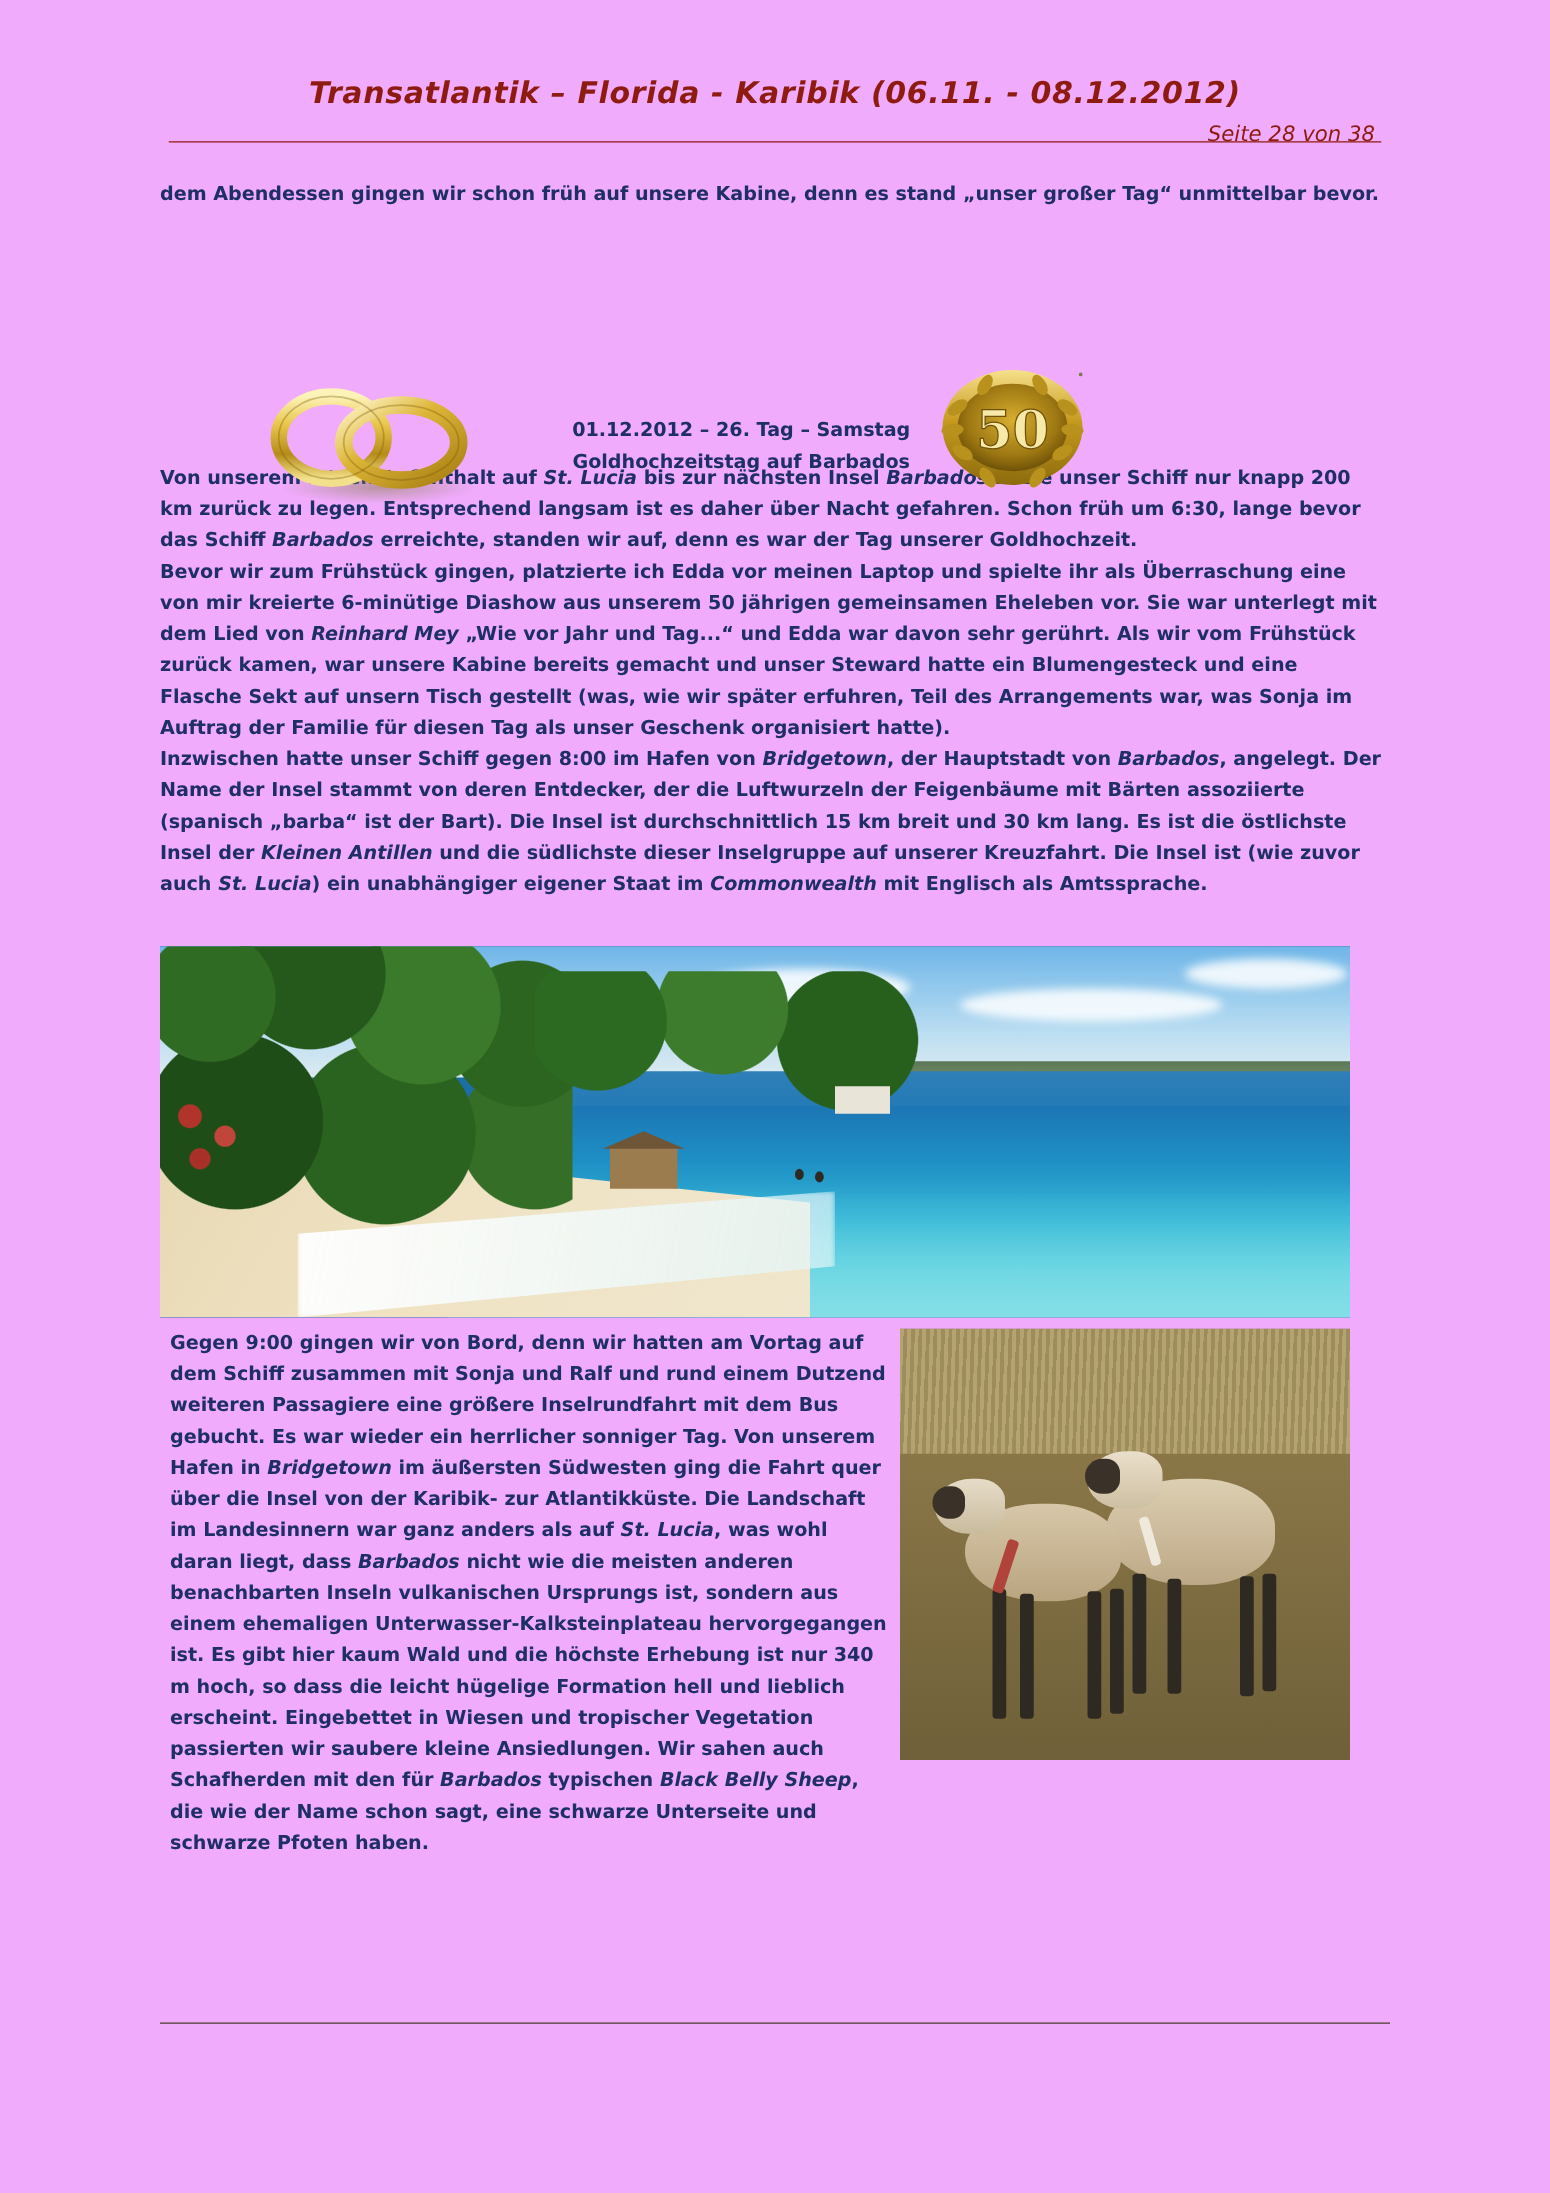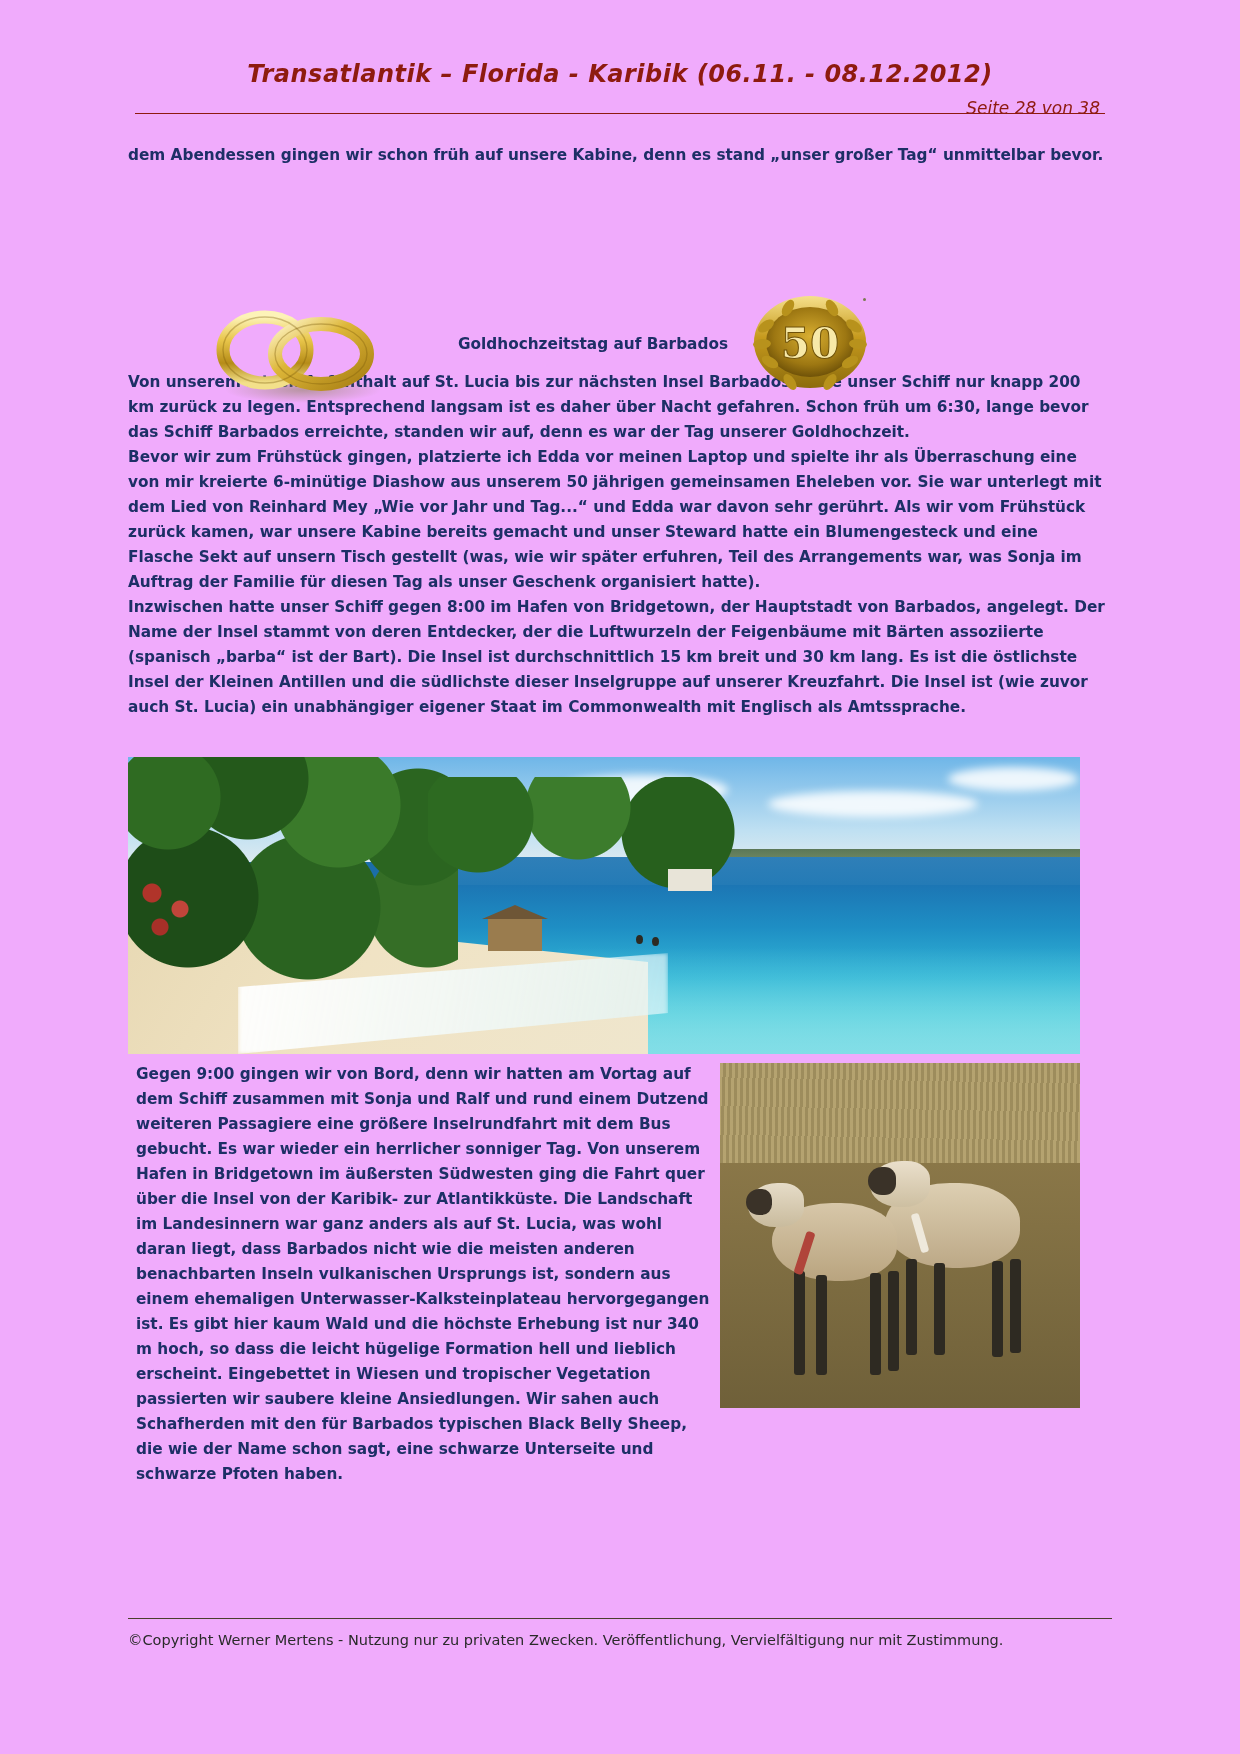--- a/index.html
+++ b/index.html
@@ -61,21 +61,21 @@
   }
   p.body {
     margin: 0;
     font-family: "DejaVu Sans", sans-serif;
     font-weight: bold;
     font-size: 15.3px;
     line-height: 25px;
     color: #1d2f66;
     text-align: left;
   }
-  .it { }
+  .it { font-style: italic; }
 
   
   .celebration {
     position: relative;
     height: 150px;
     margin-top: 52px;
   }
   .rings {
     position: absolute;
     left: 75px;
@@ -328,20 +328,21 @@
           </defs>
           <ellipse cx="100" cy="84" rx="78" ry="13" fill="url(#shadow)"></ellipse>
           <ellipse cx="62" cy="44" rx="42" ry="33" fill="none" stroke="url(#goldA)" stroke-width="13"></ellipse>
           <ellipse cx="118" cy="48" rx="46" ry="30" fill="none" stroke="url(#goldB)" stroke-width="14"></ellipse>
           <ellipse cx="62" cy="44" rx="42" ry="33" fill="none" stroke="rgba(120,90,10,0.35)" stroke-width="1.4"></ellipse>
           <ellipse cx="118" cy="48" rx="46" ry="30" fill="none" stroke="rgba(120,90,10,0.35)" stroke-width="1.4"></ellipse>
         </svg>
       </div>
 
       <div class="date-block">
+        <div>01.12.2012 – 26. Tag – Samstag</div>
         <div>Goldhochzeitstag auf Barbados</div>
       </div>
 
       <div class="crest">
         <svg width="125" height="104" viewBox="0 0 125 104">
           <defs>
             <linearGradient id="crestGold" x1="0" y1="0" x2="0" y2="1">
               <stop offset="0%" stop-color="#f6e08c"></stop>
               <stop offset="45%" stop-color="#c69a1d"></stop>
               <stop offset="100%" stop-color="#8c6b0d"></stop>
@@ -433,17 +434,14 @@
       <div class="face1"></div>
       <div class="leg" style="left:74px;top:208px;height:104px;"></div>
       <div class="leg" style="left:96px;top:212px;height:100px;"></div>
       <div class="leg" style="left:150px;top:210px;height:102px;"></div>
       <div class="leg" style="left:168px;top:208px;height:100px;"></div>
       <div class="collar" style="left:80px;top:168px;"></div>
     </div>
   </div>
 
   <div class="footer-rule"></div>
-  <div class="footer">
-    <span>©</span><span>Copyright Werner Mertens - Nutzung nur zu privaten Zwecken.  Veröffentlichung, Vervielfältigung nur mit Zustimmung.</span>
-  </div>
 
 </div>
 
 </body></html>

